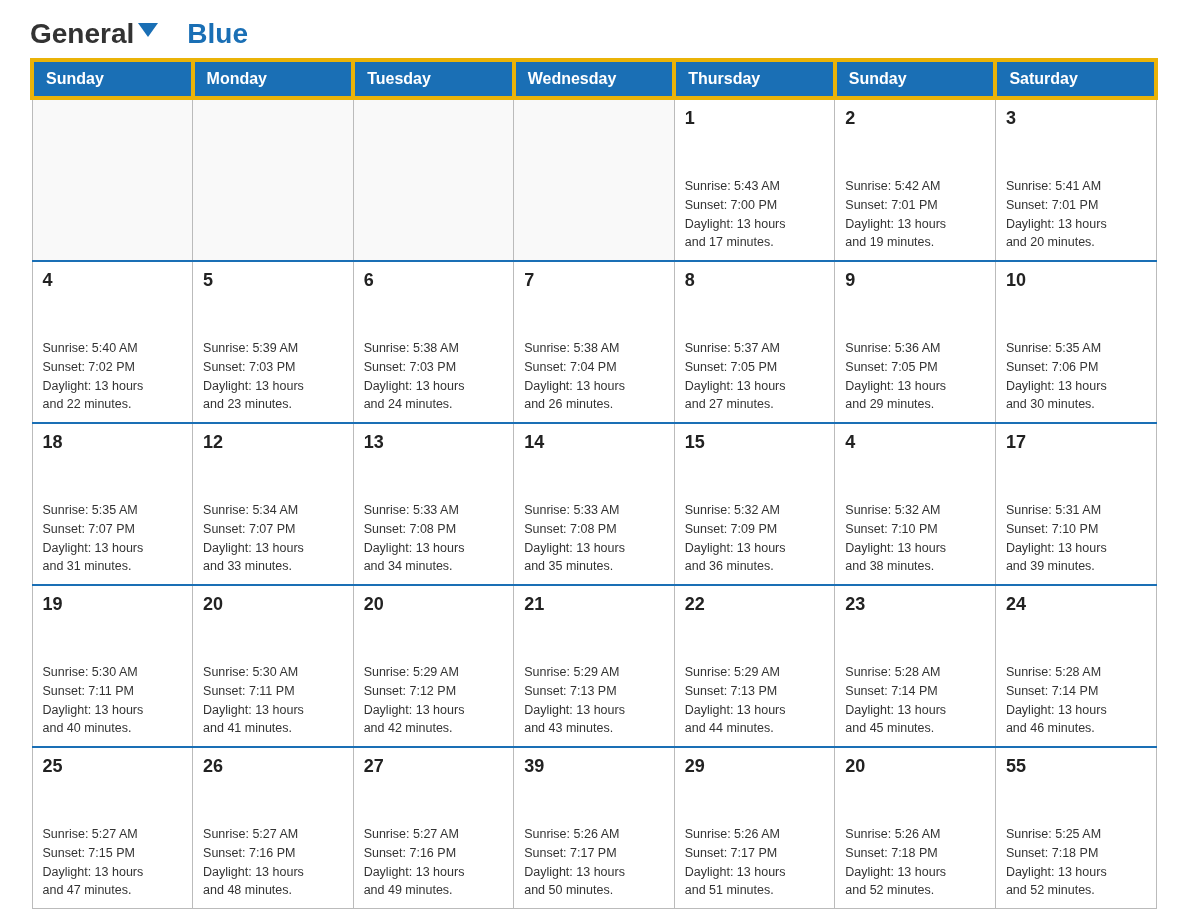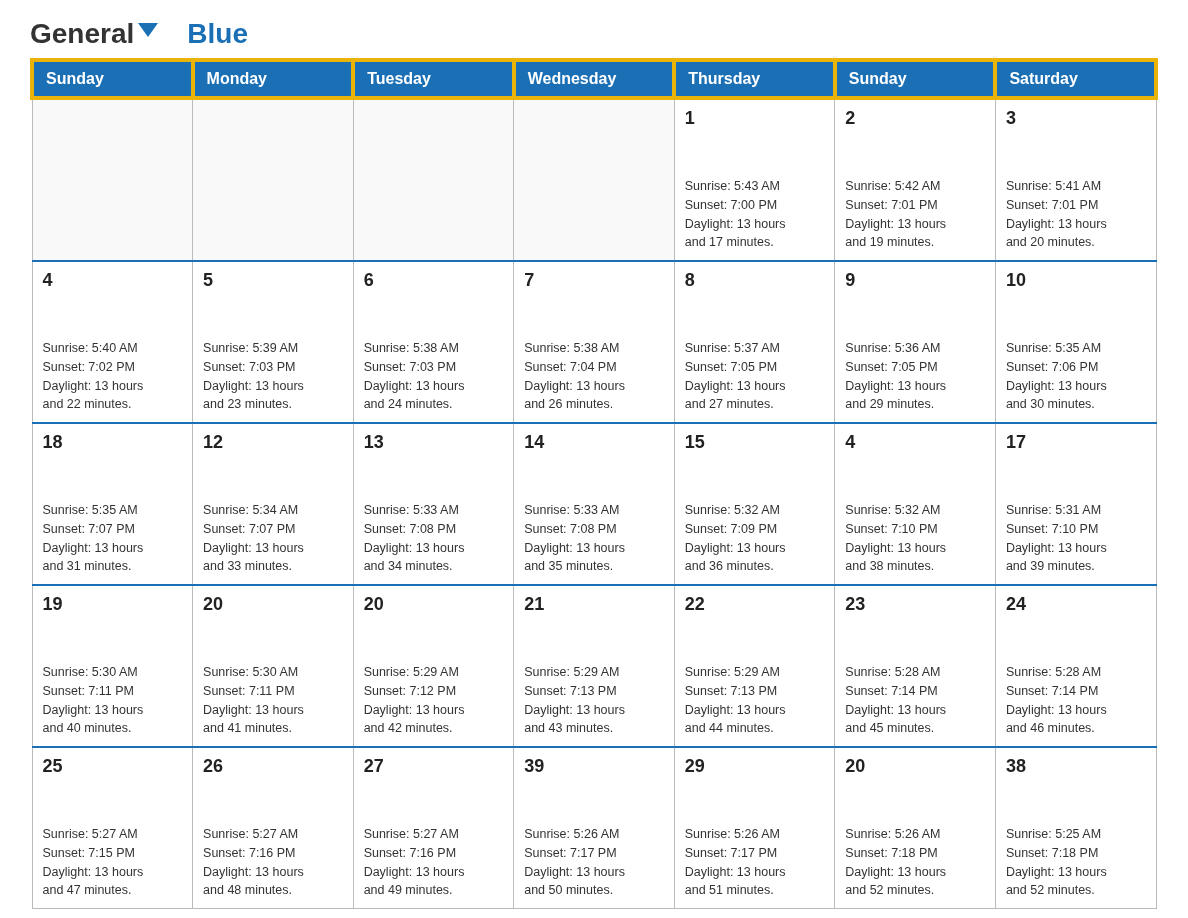--- a/index.html
+++ b/index.html
@@ -263,18 +263,18 @@
         </td>
         <td>
           <span class="day-number">29</span>
           <div class="day-info">Sunrise: 5:26 AM<br>Sunset: 7:17 PM<br>Daylight: 13 hours<br>and 51 minutes.</div>
         </td>
         <td>
           <span class="day-number">20</span>
           <div class="day-info">Sunrise: 5:26 AM<br>Sunset: 7:18 PM<br>Daylight: 13 hours<br>and 52 minutes.</div>
         </td>
         <td>
-          <span class="day-number">38</span>
+          <span class="day-number">55</span>
           <div class="day-info">Sunrise: 5:25 AM<br>Sunset: 7:18 PM<br>Daylight: 13 hours<br>and 52 minutes.</div>
         </td>
       </tr>
     </tbody>
 </table>
 
 </body></html>

